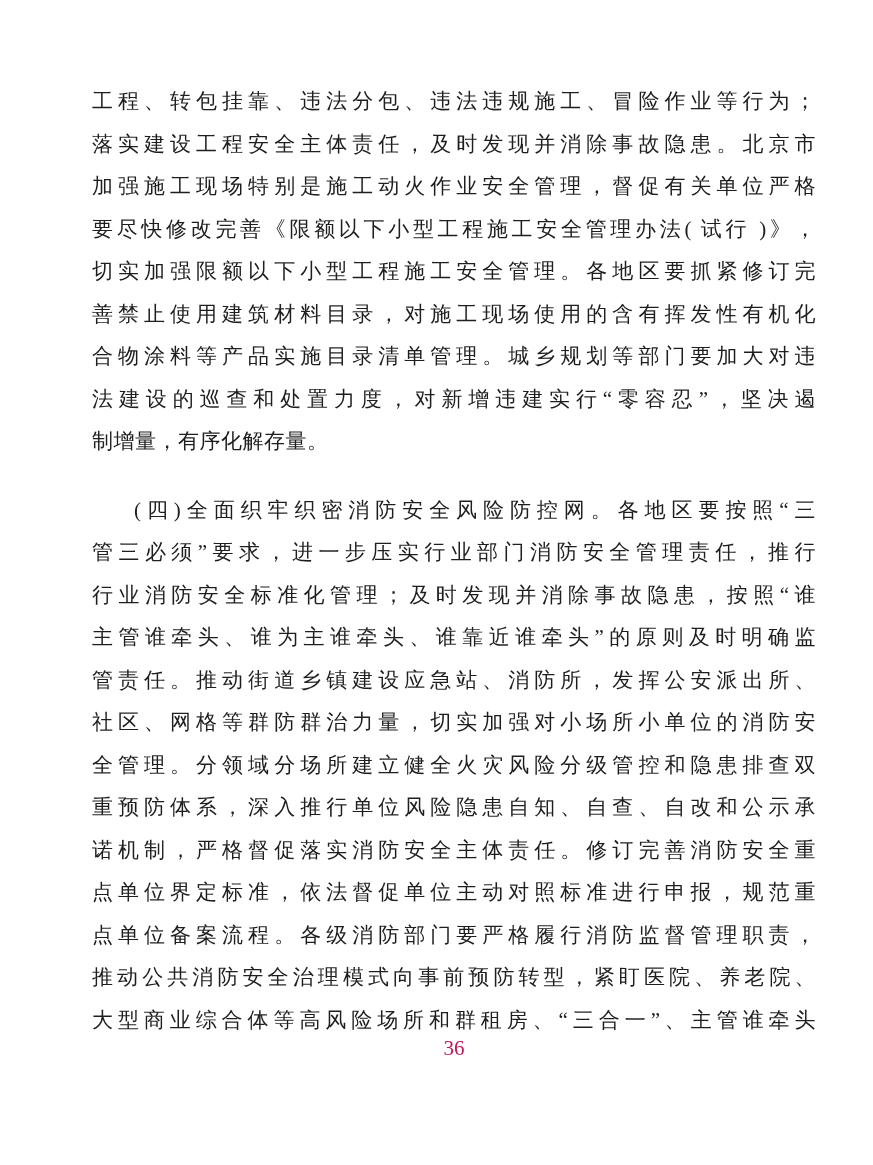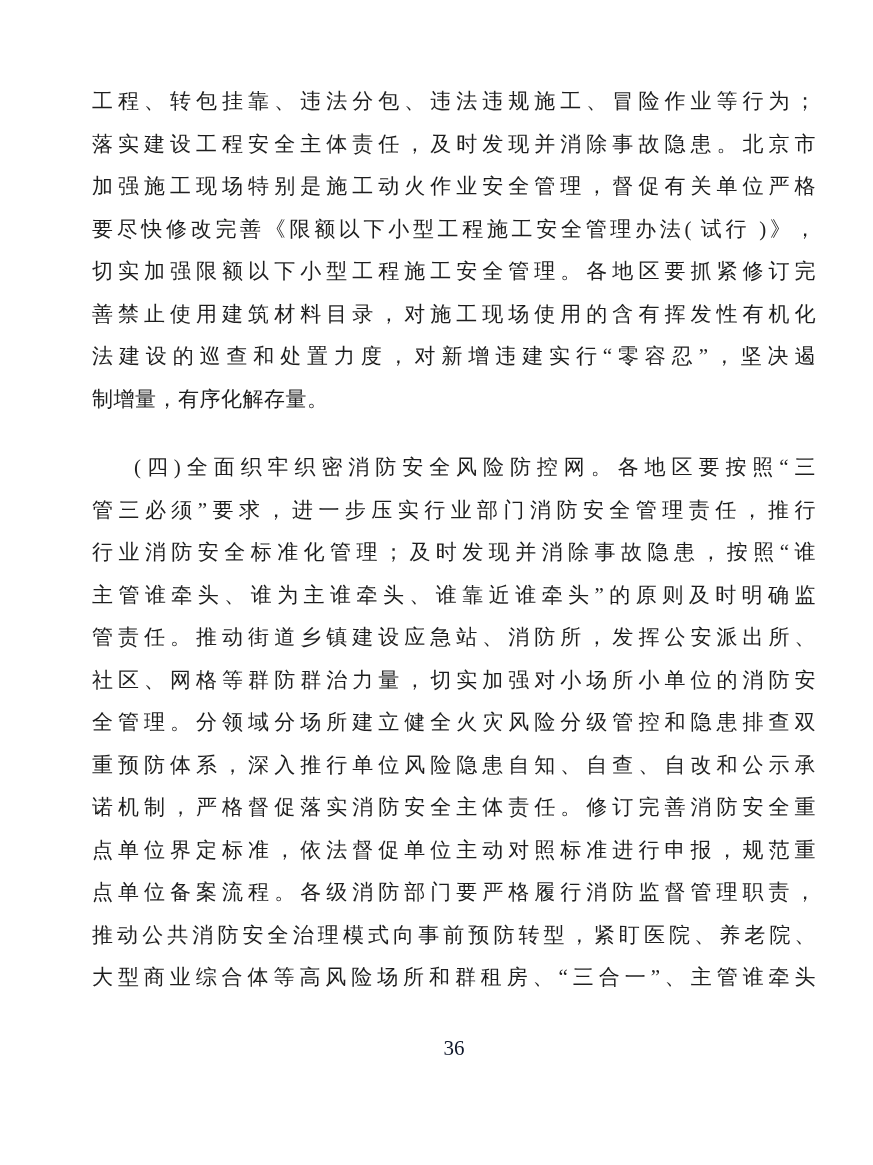--- a/index.html
+++ b/index.html
@@ -39,34 +39,35 @@
     text-indent: 2em;
     margin-top: 26px;
   }
   .pagenum {
     position: absolute;
     left: 92px;
     top: 1036px;
     width: 724px;
     text-align: center;
     font-size: 21px;
-    color: #0f172a;
+    color: #be185d;
   }
 </style>
 </head>
 <body>
 
 <div class="page">
   <div class="textblock">
     <div class="line">工程、转包挂靠、违法分包、违法违规施工、冒险作业等行为；</div>
     <div class="line">落实建设工程安全主体责任，及时发现并消除事故隐患。北京市</div>
     <div class="line">加强施工现场特别是施工动火作业安全管理，督促有关单位严格</div>
     <div class="line">要尽快修改完善《限额以下小型工程施工安全管理办法( 试行 )》，</div>
     <div class="line">切实加强限额以下小型工程施工安全管理。各地区要抓紧修订完</div>
     <div class="line">善禁止使用建筑材料目录，对施工现场使用的含有挥发性有机化</div>
+    <div class="line">合物涂料等产品实施目录清单管理。城乡规划等部门要加大对违</div>
     <div class="line">法建设的巡查和处置力度，对新增违建实行“零容忍”，坚决遏</div>
     <div class="line para-end">制增量，有序化解存量。</div>
     <div class="line para-start">(四)全面织牢织密消防安全风险防控网。各地区要按照“三</div>
     <div class="line">管三必须”要求，进一步压实行业部门消防安全管理责任，推行</div>
     <div class="line">行业消防安全标准化管理；及时发现并消除事故隐患，按照“谁</div>
     <div class="line">主管谁牵头、谁为主谁牵头、谁靠近谁牵头”的原则及时明确监</div>
     <div class="line">管责任。推动街道乡镇建设应急站、消防所，发挥公安派出所、</div>
     <div class="line">社区、网格等群防群治力量，切实加强对小场所小单位的消防安</div>
     <div class="line">全管理。分领域分场所建立健全火灾风险分级管控和隐患排查双</div>
     <div class="line">重预防体系，深入推行单位风险隐患自知、自查、自改和公示承</div>

